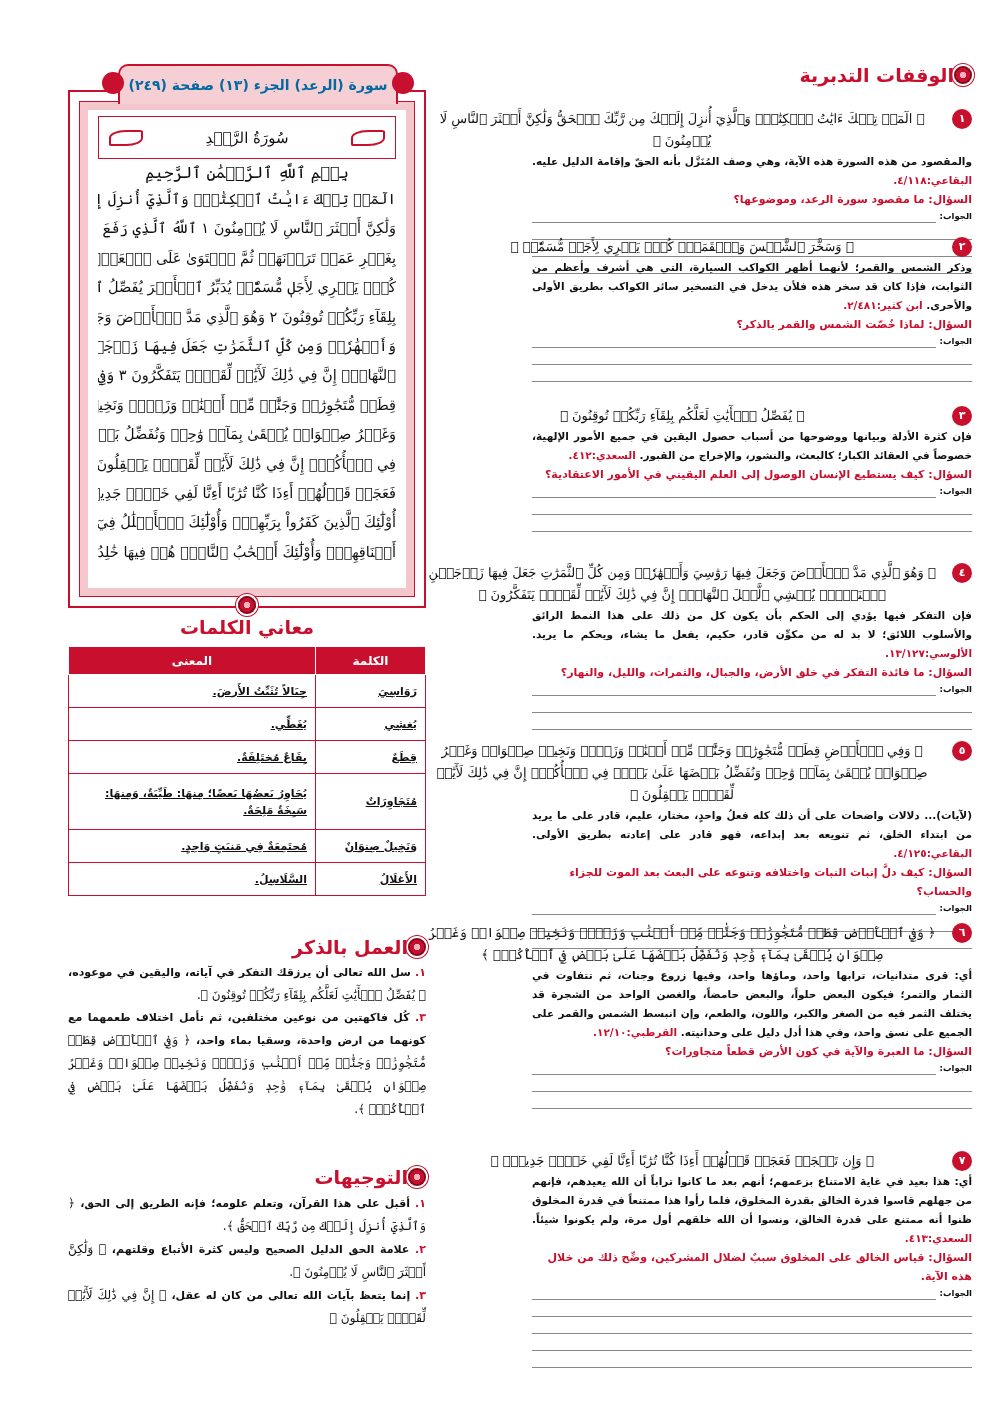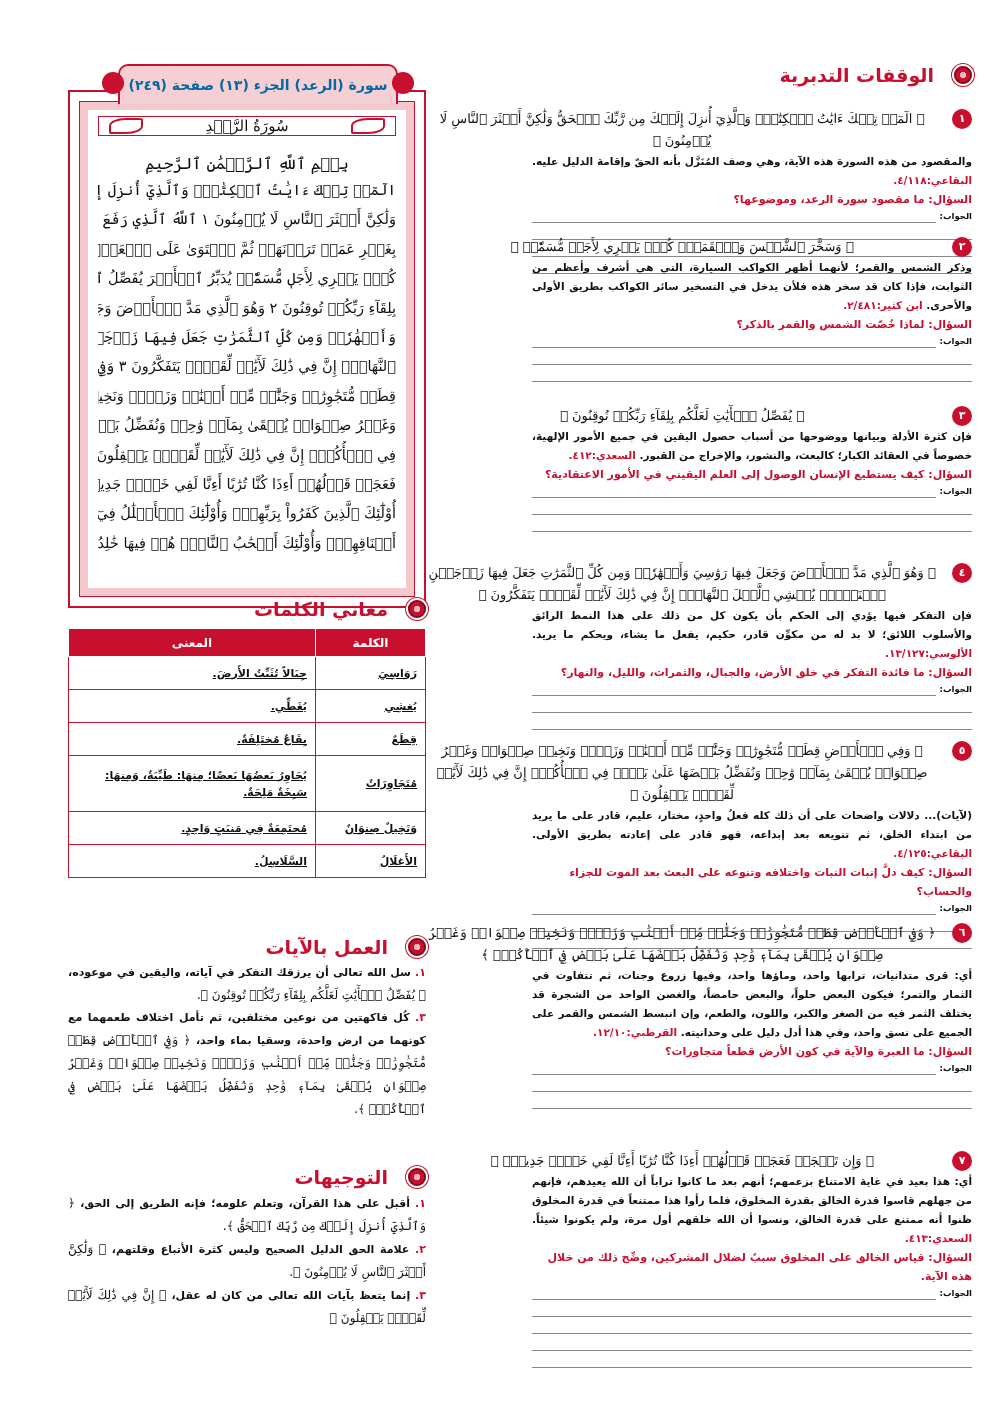--- a/index.html
+++ b/index.html
@@ -1,21 +1,21 @@
 <!DOCTYPE html>
 <html lang="ar" dir="rtl"><head>
   <meta charset="utf-8">
   <style>
     * { box-sizing: border-box; margin: 0; padding: 0; }
     html, body { width: 992px; height: 1417px; background: #ffffff; }
     body { position: relative; font-family: "DejaVu Sans", sans-serif; color: #111; overflow: hidden; }
 
     
     .right-col { position: absolute; top: 62px; right: 20px; width: 552px; }
-    .section-title { display: flex; align-items: center; gap: 20px; font-weight: bold; color: #c8102e; font-size: 19px; line-height: 26px; }
+    .section-title { display: flex; align-items: center; gap: 0; font-weight: bold; color: #c8102e; font-size: 19px; line-height: 26px; }
     .rosette { width: 18px; height: 18px; border-radius: 50%; background: radial-gradient(circle, #f2b5c0 0 25%, #c8102e 26% 55%, #7d0a1c 56% 100%); flex: none; box-shadow: 0 0 0 2px #fff, 0 0 0 3px #c8102e; }
 
     .stop { position: absolute; right: 0; width: 552px; }
     .stop .ayah-line { display: flex; align-items: flex-start; gap: 8px; font-family: "DejaVu Serif", serif; font-size: 13px; line-height: 22px; }
     .num-badge { flex: none; width: 20px; height: 20px; border-radius: 50%; background: #c8102e; color: #fff; font-size: 11px; font-weight: bold; display: flex; align-items: center; justify-content: center; font-family: "DejaVu Sans", sans-serif; margin-top: 1px; }
     .ayah-text { flex: 1; text-align: center; }
     .stop .tafsir { font-size: 10.5px; font-weight: bold; line-height: 19px; text-align: justify; padding-left: 112px; }
     .stop .tafsir .src { color: #c8102e; }
     .stop .question { font-size: 11px; font-weight: bold; color: #c8102e; line-height: 19px; padding-left: 112px; }
     .answer-label { display: flex; align-items: flex-end; gap: 4px; font-size: 8.5px; font-weight: bold; line-height: 14px; padding-left: 112px; }
@@ -25,28 +25,28 @@
     
     .left-col { position: absolute; top: 64px; left: 68px; width: 358px; }
 
     .mushaf-header { position: absolute; top: 0; left: 50px; width: 280px; height: 40px; background: #f6cfd4; border: 2px solid #c8102e; border-bottom: none; border-radius: 10px 10px 0 0; display: flex; align-items: center; justify-content: center; font-weight: bold; color: #0369a1; font-size: 14px; }
     .mushaf-header .dot { position: absolute; top: 6px; width: 22px; height: 22px; border-radius: 50%; background: #c8102e; }
     .mushaf-header .dot.l { left: -18px; }
     .mushaf-header .dot.r { right: -18px; }
 
     .mushaf-frame { position: absolute; top: 26px; left: 0; width: 358px; height: 518px; border: 2px solid #c8102e; background: #fff; padding: 10px; }
     .mushaf-inner { width: 100%; height: 100%; border: 8px solid #f4c7cd; outline: 1px solid #c8102e; padding: 6px 10px; position: relative; }
-    .surah-banner { height: 20px; border: 1px solid #c8102e; display: flex; align-items: center; justify-content: space-between; padding: 0 10px; margin-bottom: 16px; }
+    .surah-banner { height: 43px; border: 1px solid #c8102e; display: flex; align-items: center; justify-content: space-between; padding: 0 10px; margin-bottom: 2px; }
     .surah-banner .orn { width: 34px; height: 16px; border: 2px solid #c8102e; border-radius: 50% 10% 50% 10%; }
     .surah-banner .name { font-family: "DejaVu Serif", serif; font-size: 15px; }
     .basmala { text-align: center; font-family: "DejaVu Serif", serif; font-size: 16px; line-height: 24px; }
     .mushaf-line { font-family: "DejaVu Serif", serif; font-size: 14.5px; line-height: 29.4px; text-align: justify; text-align-last: justify; white-space: nowrap; overflow: hidden; }
 
     .meanings { position: absolute; top: 532px; left: 0; width: 358px; }
-    .meanings .section-title { justify-content: flex-start; }
+    .meanings .section-title { justify-content: flex-start; flex-direction: column; }
     table.words { width: 100%; border-collapse: collapse; margin-top: 6px; font-size: 11px; font-weight: bold; }
     table.words th { background: #c8102e; color: #fff; font-weight: bold; height: 28px; border: 1px solid #fff; font-size: 12px; }
     table.words td { border: 1px solid #c8102e; padding: 4px 8px; height: 33px; line-height: 17px; text-decoration: underline; }
     table.words td.word { width: 110px; }
     table.words tr.tall td { height: 56px; }
 
     .list-block { position: absolute; left: 0; width: 358px; }
     .list-block ol { list-style: none; margin-top: 2px; }
     .list-block li { font-size: 11px; font-weight: bold; line-height: 22px; text-align: justify; }
     .list-block li .n { color: #c8102e; }
@@ -235,21 +235,21 @@
             <td class="word">الأَغلَالُ</td>
             <td>السَّلَاسِلُ.</td>
           </tr>
         </tbody>
     </table>
   </div>
 
   <div class="list-block" style="top:870px;">
     <div class="section-title">
       <span class="rosette"></span>
-      <span>العمل بالآيات</span>
+      <span>العمل بالذكر</span>
     </div>
     <ol id="action-list">
         <li><span class="n">١. </span>سل الله تعالى أن يرزقك التفكر في آياته، واليقين في موعوده، <span class="q">﴿ يُفَصِّلُ ٱلۡأٓيَٰتِ لَعَلَّكُم بِلِقَآءِ رَبِّكُمۡ تُوقِنُونَ ﴾.</span></li>
         <li><span class="n">٣. </span>كُل فاكهتين من نوعين مختلفين، ثم تأمل اختلاف طعمهما مع كونهما من ارض واحدة، وسقيا بماء واحد، <span class="q">﴿ وَفِي ٱلۡأَرۡضِ قِطَعٞ مُّتَجَٰوِرَٰتٞ وَجَنَّٰتٞ مِّنۡ أَعۡنَٰبٖ وَزَرۡعٞ وَنَخِيلٞ صِنۡوَانٞ وَغَيۡرُ صِنۡوَانٖ يُسۡقَىٰ بِمَآءٖ وَٰحِدٖ وَنُفَضِّلُ بَعۡضَهَا عَلَىٰ بَعۡضٖ فِي ٱلۡأُكُلِۚ ﴾.</span></li>
       </ol>
   </div>
 
   <div class="list-block" style="top:1100px;">
     <div class="section-title">
       <span class="rosette"></span>

